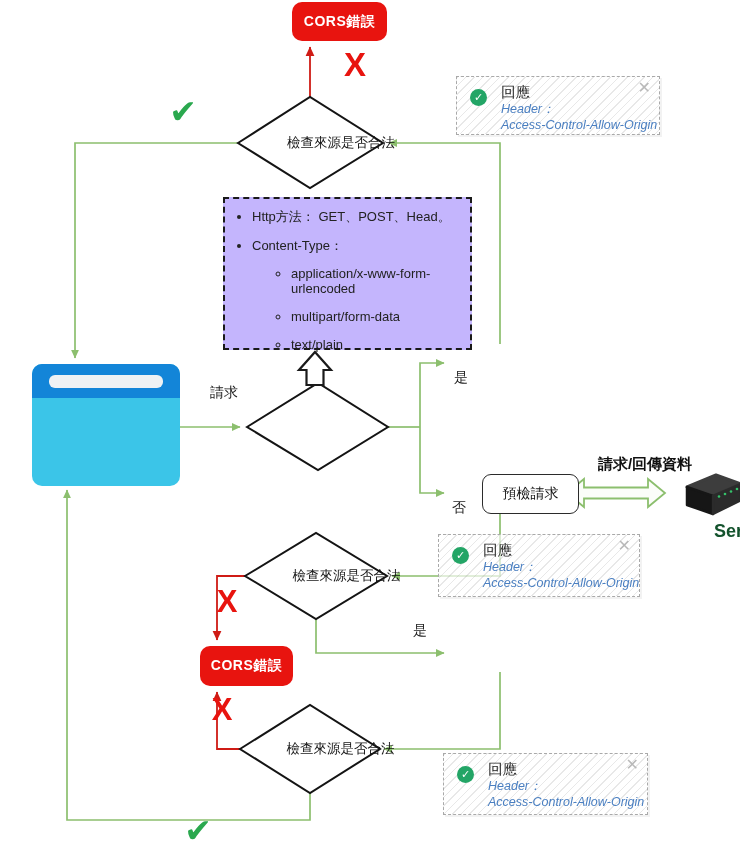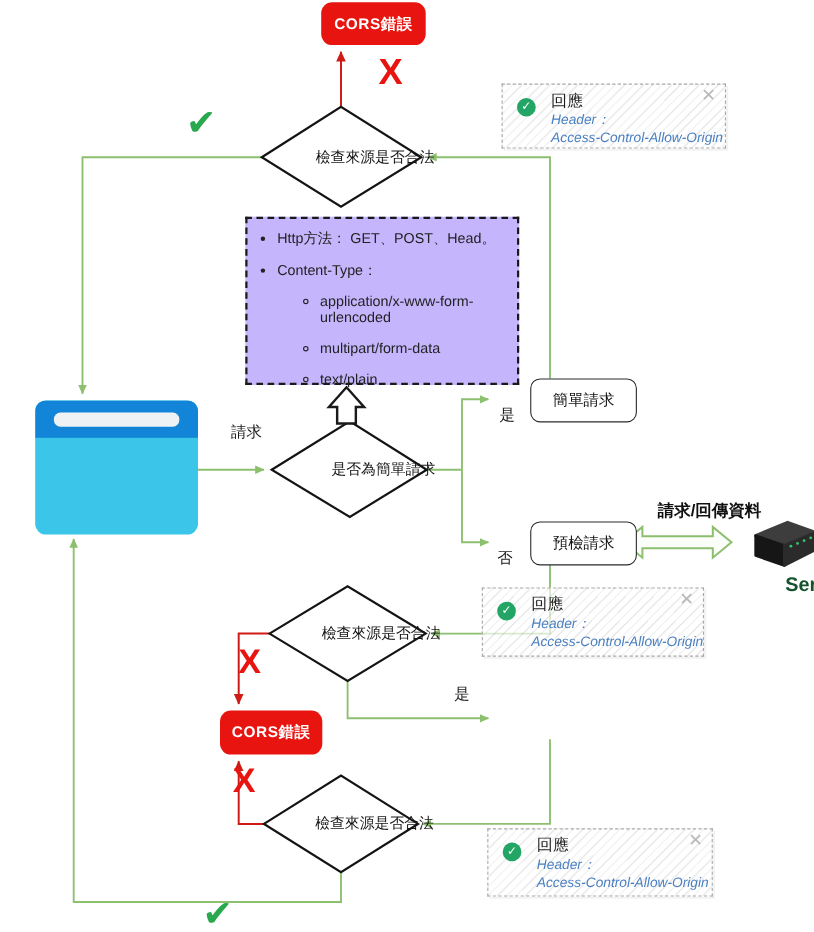--- a/index.html
+++ b/index.html
@@ -102,25 +102,23 @@
       <circle cx="725" cy="494" r="1.3" fill="#35c26a"></circle>
       <circle cx="731" cy="491.5" r="1.3" fill="#35c26a"></circle>
       <circle cx="737" cy="489" r="1.3" fill="#35c26a"></circle>
     </g>
   </svg>
 
   <div class="abs center error" style="left:262px;top:2px;width:95px;height:39px;">CORS錯誤</div>
   <div class="abs center error" style="left:170px;top:646px;width:93px;height:40px;">CORS錯誤</div>
 
   <div class="abs center dlabel" style="left:240px;top:133px;width:142px;height:20px;">檢查來源是否合法</div>
-  <div class="abs center dlabel" style="left:248px;top:417px;width:141px;height:20px;">是否為簡單請求</div>
   <div class="abs center dlabel" style="left:246px;top:566px;width:141px;height:20px;">檢查來源是否合法</div>
   <div class="abs center dlabel" style="left:241px;top:739px;width:139px;height:20px;">檢查來源是否合法</div>
 
-  <div class="abs center process" style="left:452px;top:344px;width:95px;height:38px;">簡單請求</div>
   <div class="abs center process" style="left:452px;top:474px;width:95px;height:38px;font-family:Liberation Mono, monospace;">預檢請求</div>
 
   <div class="abs cond">
     <ul>
       <li><span>Http方法： GET、POST、Head。</span></li>
       <li><span>Content-Type：</span>
         <ul>
           <li><span>application/x-www-form-urlencoded</span></li>
           <li><span>multipart/form-data</span></li>
           <li><span>text/plain</span></li>

